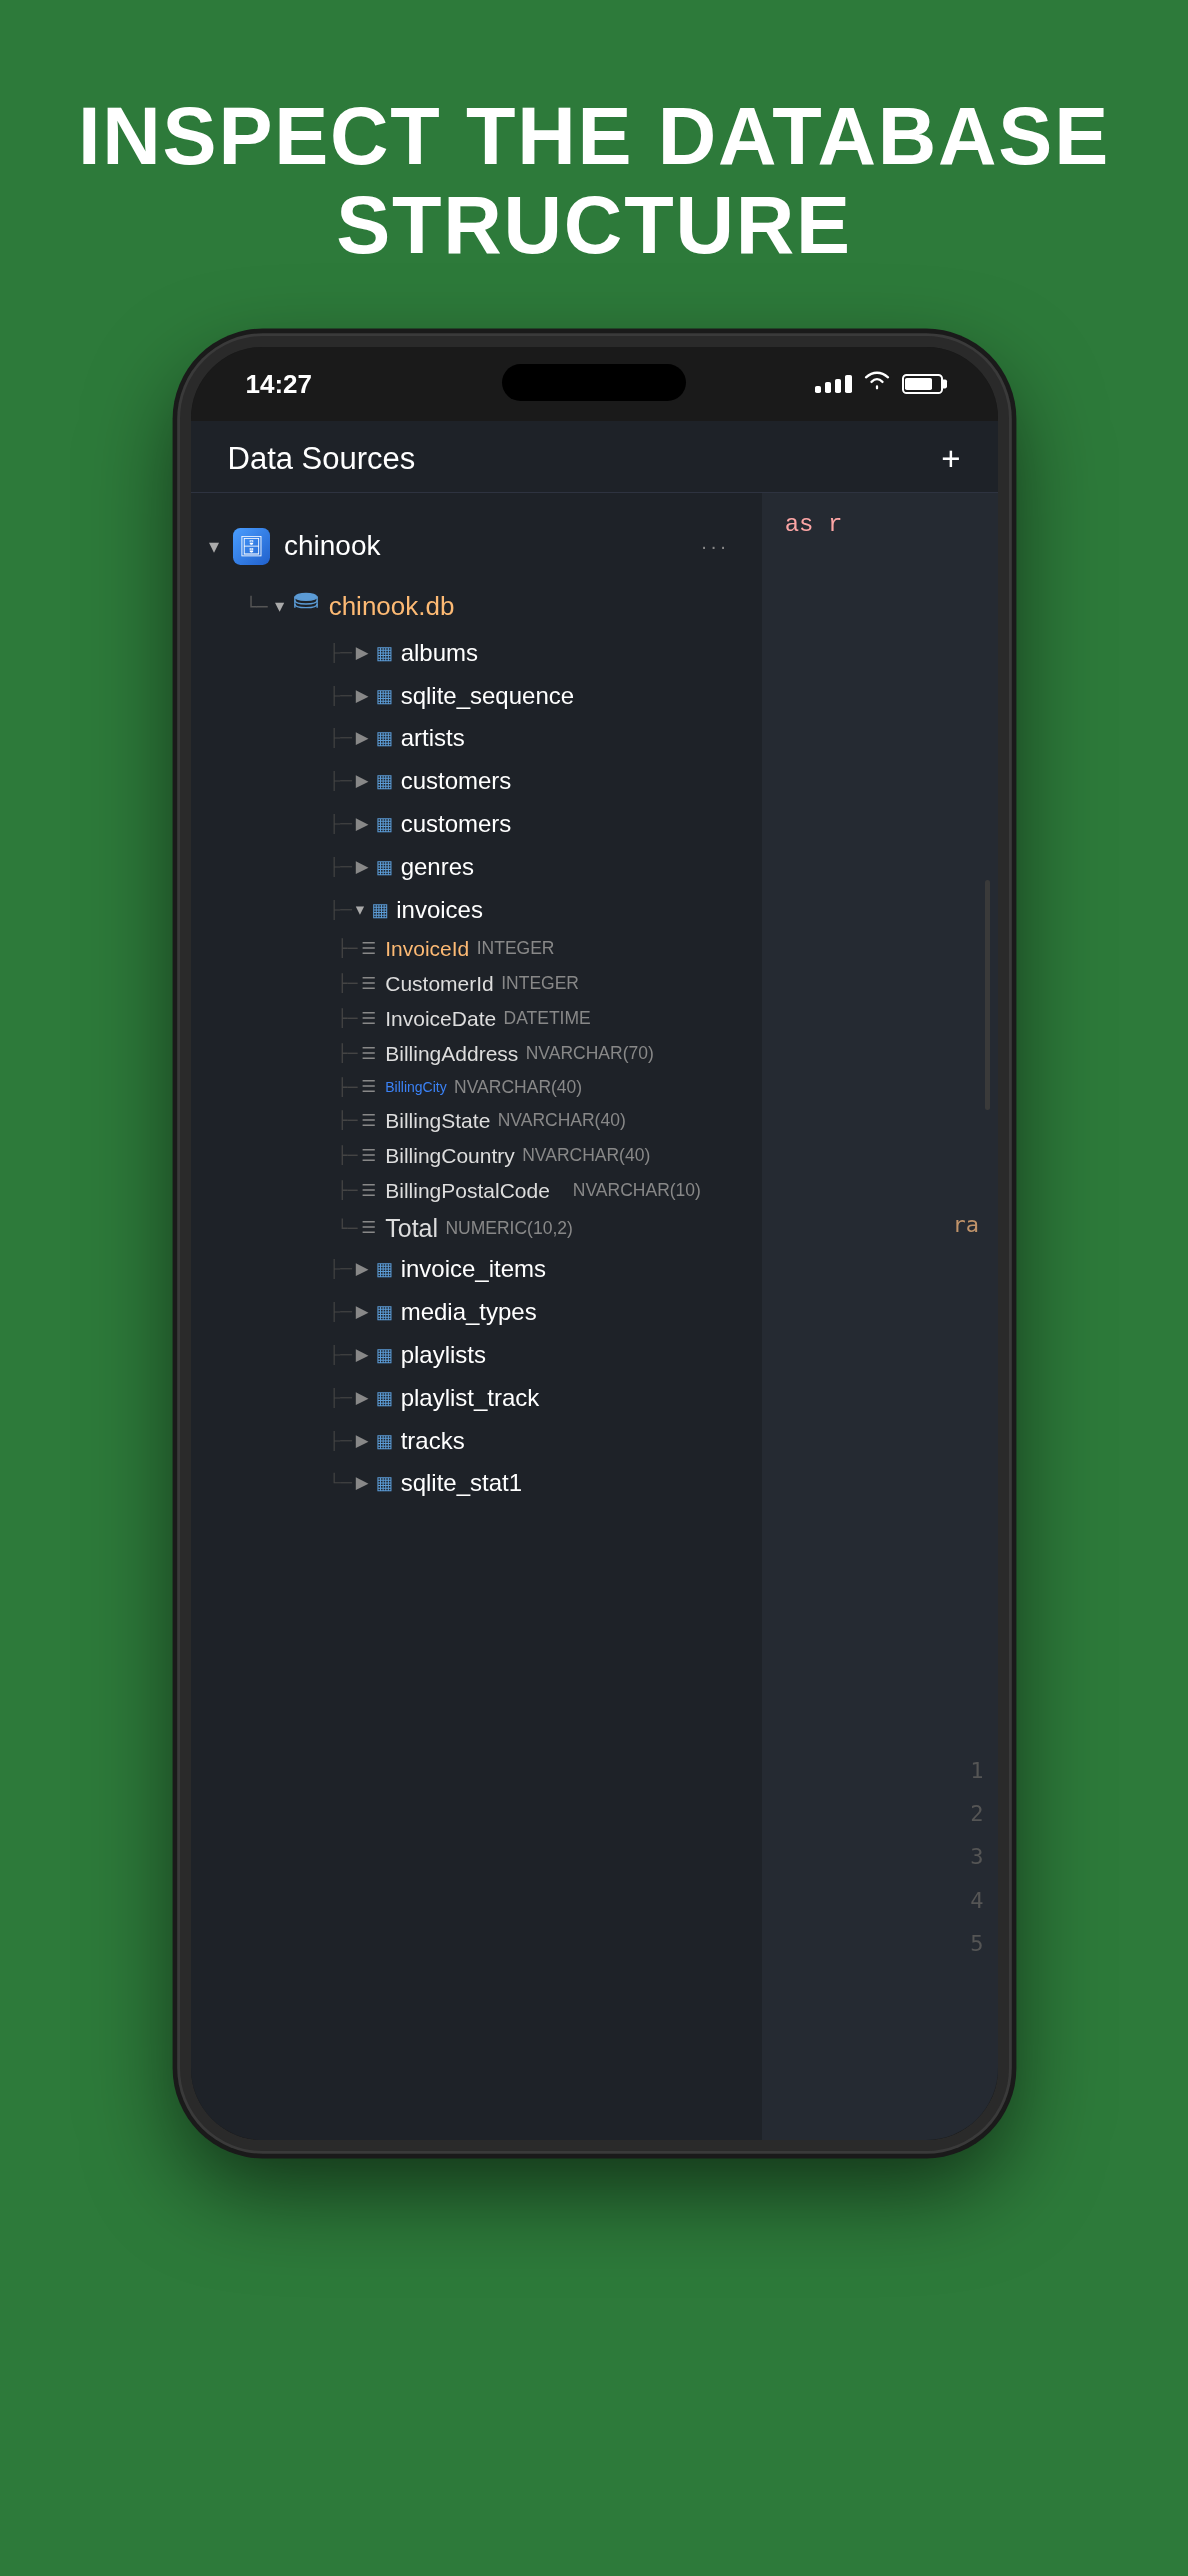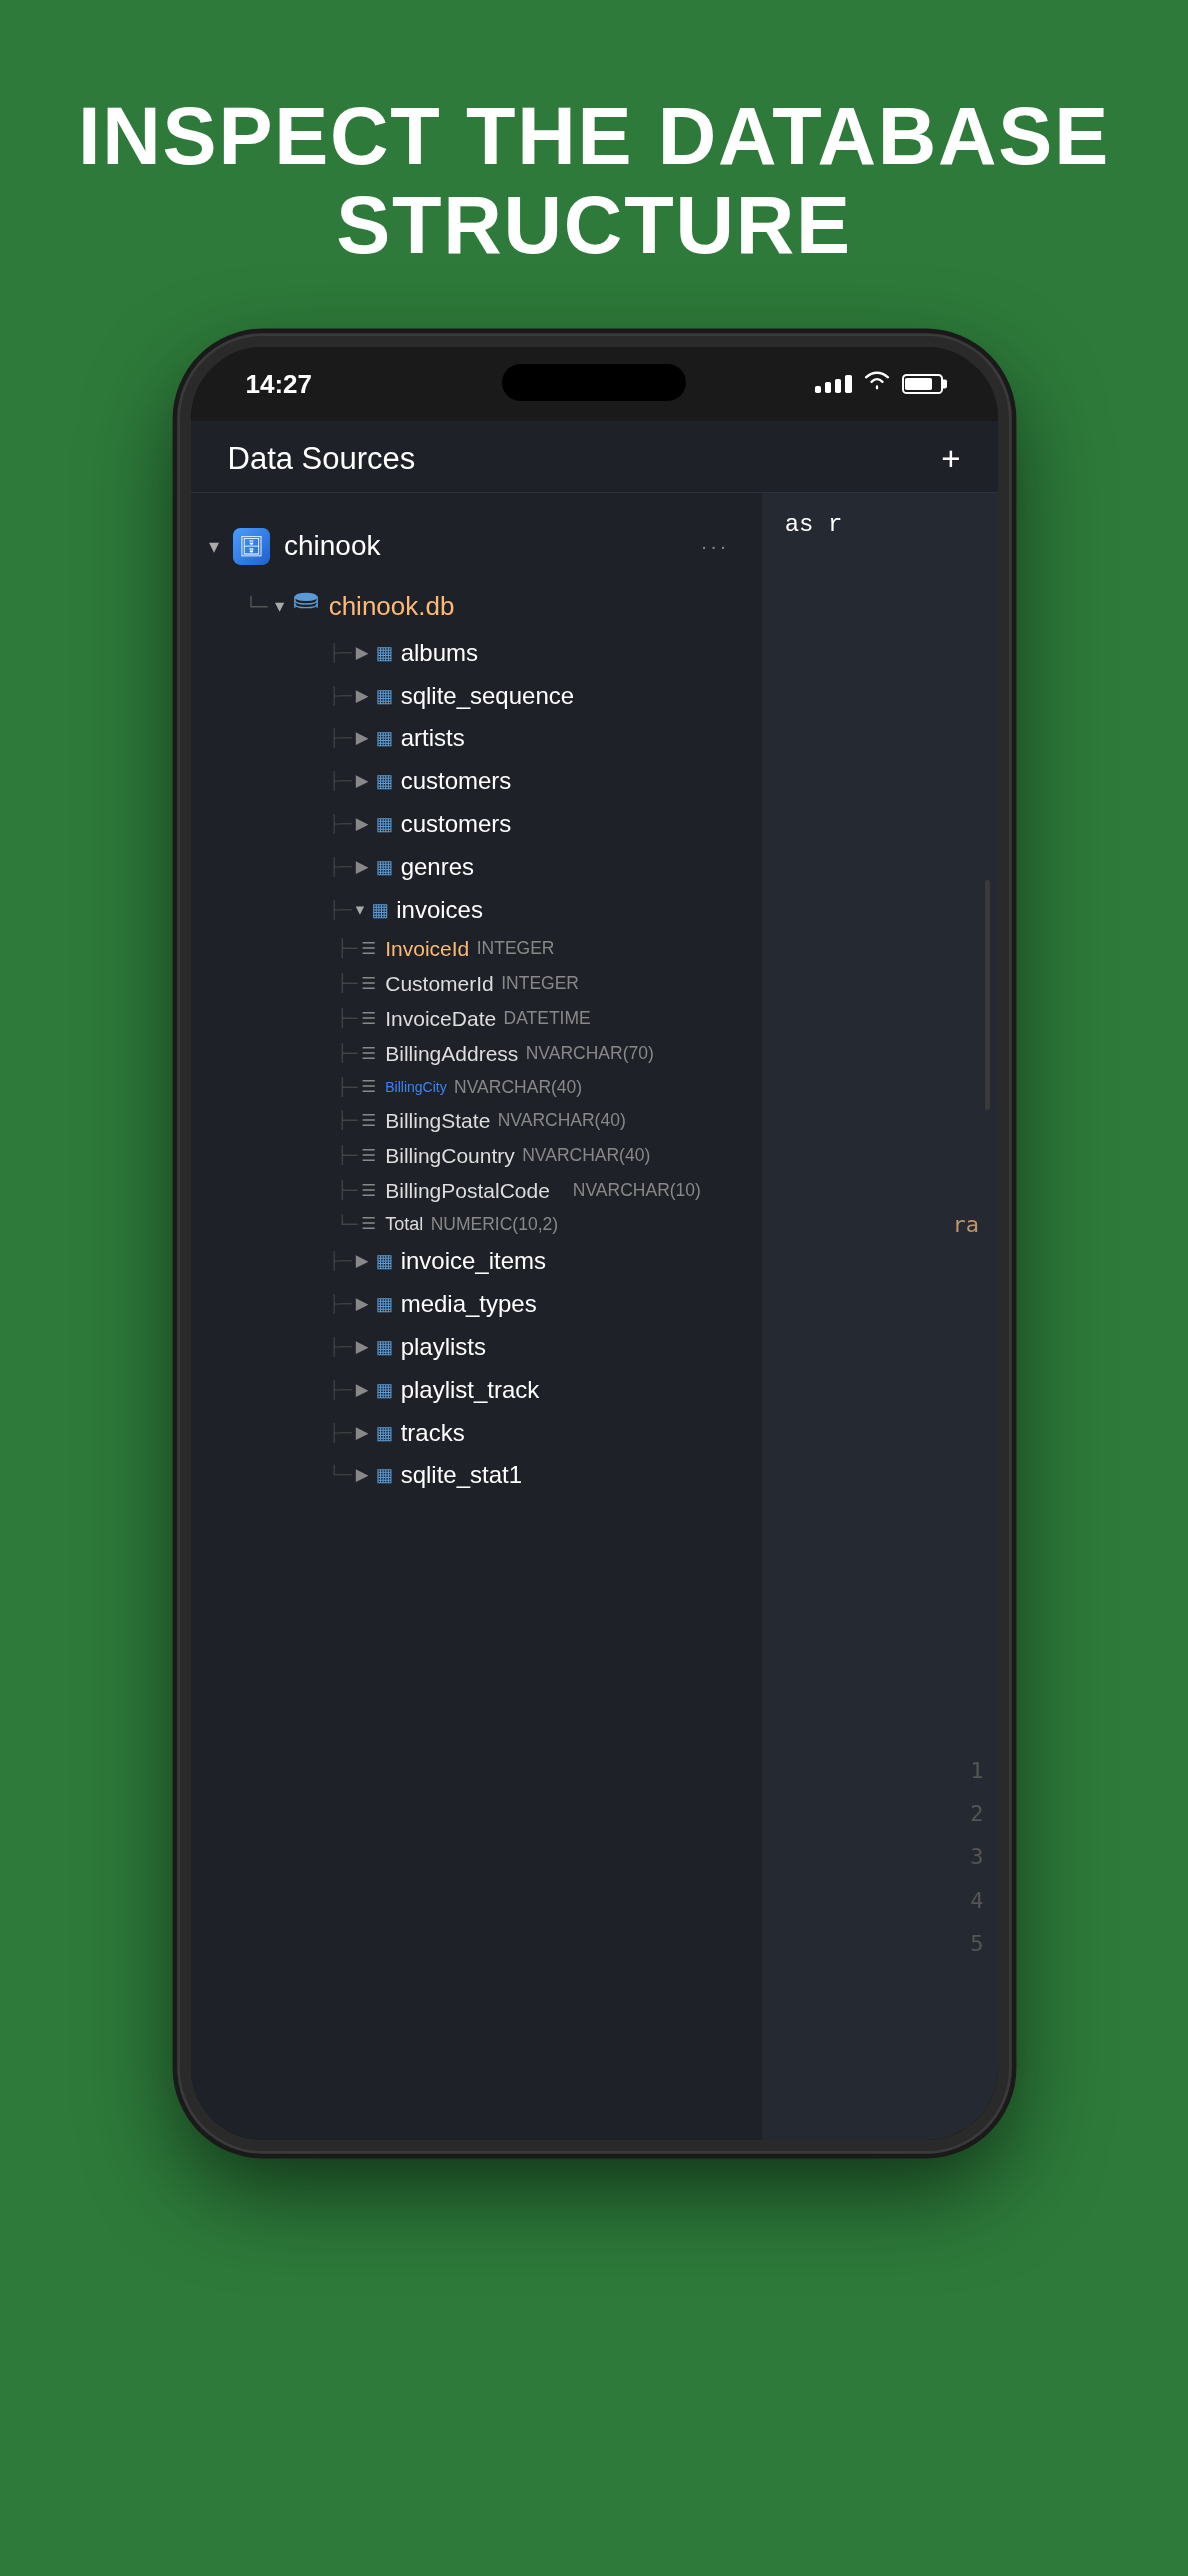--- a/index.html
+++ b/index.html
@@ -177,21 +177,21 @@
     .right-panel {
       flex: 1;
       background: #252a32;
       display: flex;
       flex-direction: column;
       padding-top: 9.2px;
       padding-left: 9.2px;
     }
 
     .right-panel-code {
-      color: #ffffff;
+      color: #fca5a5;
       font-family: 'Courier New', monospace;
       font-size: 24px;
       padding: 9.2px 14px;
     }
 
     
     .connection-item {
       display: flex;
       align-items: center;
       padding: 16.6px 18.4px;
@@ -439,21 +439,21 @@
                 <div style="display:flex;align-items:center;padding:5.5px 0;">
                   <span style="color:#444;font-size:16.6px;margin-right:3.7px;font-family:monospace;">├─</span>
                   <span style="font-size:16.6px;margin-right:9.2px;color:#888;">☰</span>
                   <span style="color:#ddd;font-size:21px;">BillingPostalCode</span>
                   <span style="color:#888;font-size:17.5px;margin-left:23px;">NVARCHAR(10)</span>
                 </div>
 
                 <div style="display:flex;align-items:center;padding:5.5px 0;">
                   <span style="color:#444;font-size:16.6px;margin-right:3.7px;font-family:monospace;">└─</span>
                   <span style="font-size:16.6px;margin-right:9.2px;color:#888;">☰</span>
-                  <span style="color:#ddd;font-size:18px;">Total</span>
+                  <span style="color:#ddd;font-size:25px;">Total</span>
                   <span style="color:#888;font-size:17.5px;margin-left:7.4px;">NUMERIC(10,2)</span>
                 </div>
 
               </div>
             </div>
 
             <div class="table-row-item">
               <span style="color:#444;font-size:16.6px;margin-right:3.7px;">├─</span>
               <span style="color:#888;font-size:16.6px;margin-right:7.4px;">▶</span>
               <span style="font-size:18.4px;margin-right:7.4px;color:#5b9bd5;">▦</span>

